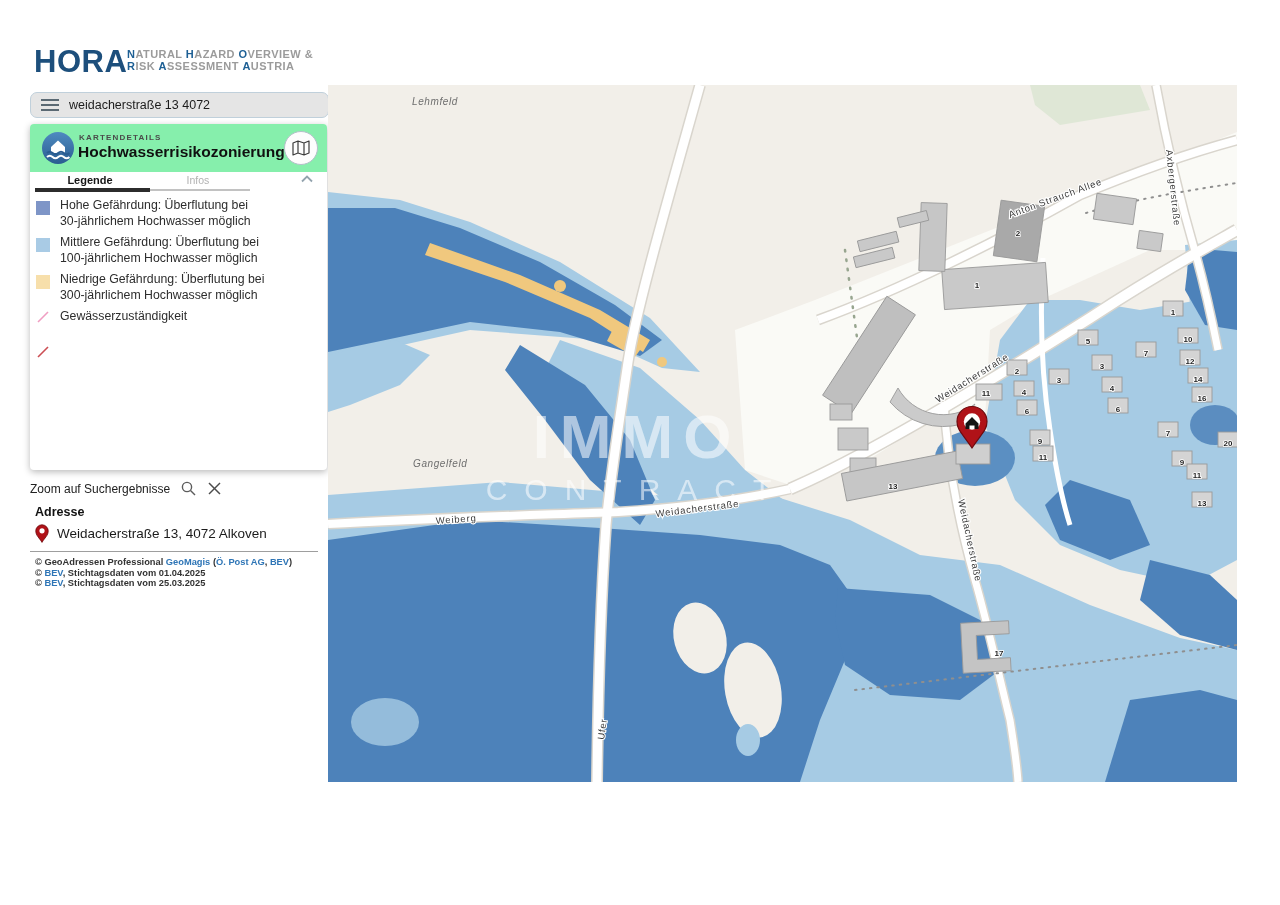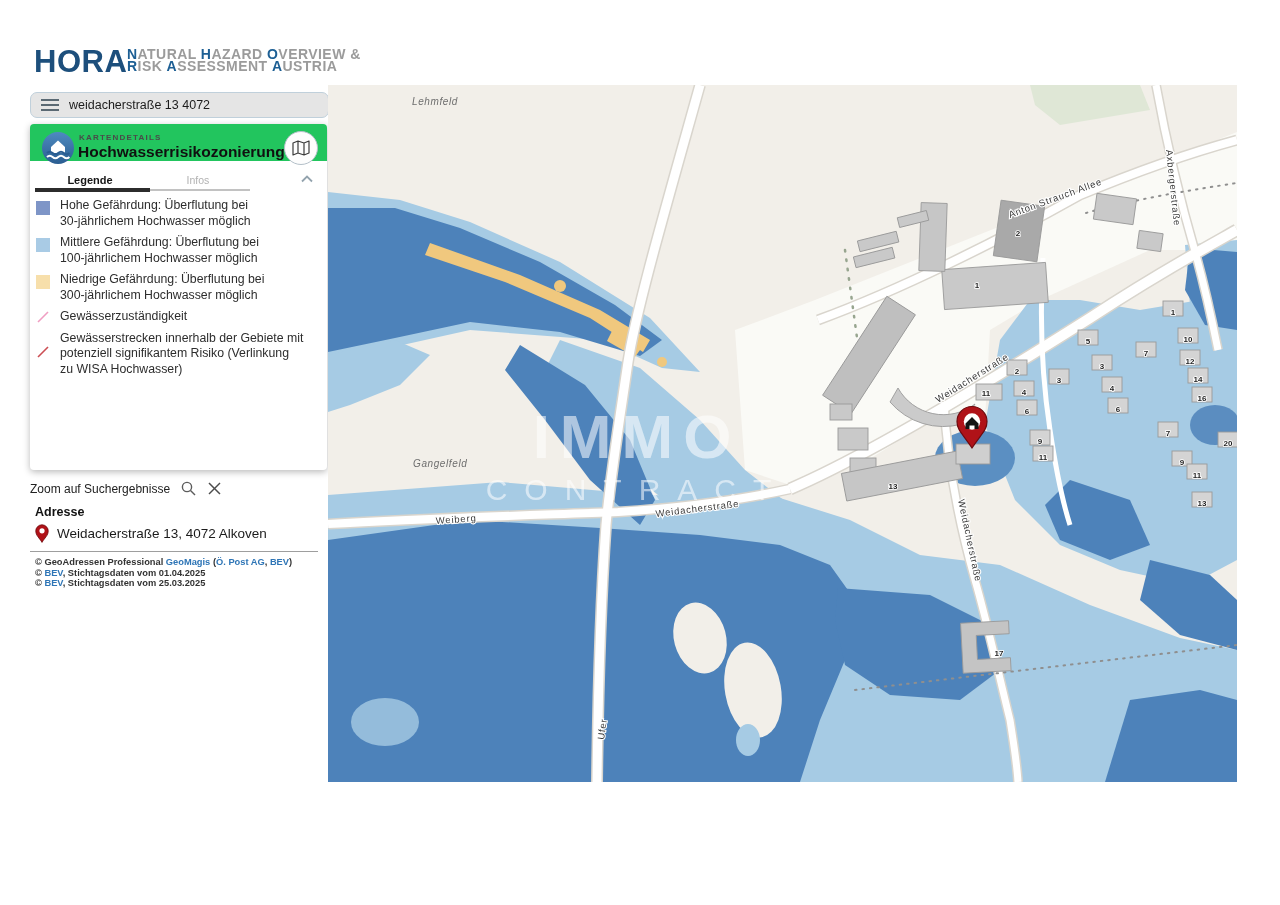--- a/index.html
+++ b/index.html
@@ -2,38 +2,38 @@
 <html style="--accent: #1D4F7C; --link: #2E75B6; --hazard-high-map: #4D82BA; --hazard-medium-map: #A6CBE4; --hazard-low-map: #F0C87E; --land: #F2EFE9; --legend-high: #7E95C7; --legend-medium: #A9CBE5; --legend-low: #F7DFAB; --water-authority-pink: #F09EC2; --risk-red: #CC4E54; --pin-red: #B01218;"><head>
 <meta charset="utf-8">
 <style>
   html,body{margin:0;padding:0;background:#fff;}
   body{width:1280px;height:905px;position:relative;overflow:hidden;
        font-family:"Liberation Sans",sans-serif;-webkit-font-smoothing:antialiased;}
   .abs{position:absolute;}
 
   
   #logo{left:34px;top:44px;font-size:31px;font-weight:800;letter-spacing:.5px;color:var(--accent);}
-  #tagline{left:127px;top:49px;font-size:14px;font-weight:700;letter-spacing:.45px;
+  #tagline{left:127px;top:49px;font-size:11px;font-weight:700;letter-spacing:.45px;
            line-height:11.5px;color:#9b9b9b;}
   #tagline b{color:#1d5f94;}
 
   
   #searchbar{left:30px;top:92px;width:299px;height:26px;background:#e5e5e5;border:1px solid #c0d0db;
              border-radius:7px;display:flex;align-items:center;box-sizing:border-box;}
   #searchbar svg{margin:0 10px 0 10px;flex:0 0 auto;}
   #search-input{flex:1;border:none;background:transparent;outline:none;font-family:inherit;
                 font-size:12.5px;color:#1c1c1c;padding:0;}
   #collapse-tab{left:329px;top:92px;width:18px;height:26px;background:#a3bbcb;
                 border-radius:0 8px 8px 0;display:flex;align-items:center;justify-content:center;
                 color:#49637a;font-size:15px;font-weight:700;cursor:pointer;}
 
   
   #panel{left:30px;top:124px;width:297px;height:346px;background:#fff;border-radius:4px;
          box-shadow:0 2px 7px rgba(0,0,0,.28);}
-  #panel-header{position:absolute;left:0;top:0;right:0;height:37px;background:#22c55e;
+  #panel-header{position:absolute;left:0;top:0;right:0;height:48px;background:#86efac;
                 border-radius:4px 4px 0 0;}
   #hazard-circle{position:absolute;left:11px;top:7px;}
   #panel-kicker{position:absolute;left:49px;top:9px;font-size:8px;font-weight:700;
                 letter-spacing:1.2px;color:#4a4a4a;}
   #panel-title{position:absolute;left:48px;top:19px;font-size:15.5px;font-weight:600;color:#101010;}
   #map-btn{position:absolute;right:9px;top:7px;width:32px;height:32px;border-radius:50%;
            background:#fdfdfd;border:1px solid #b4c0c9;display:flex;align-items:center;
            justify-content:center;cursor:pointer;}
   #tabs{position:absolute;left:0;top:48px;right:0;height:20px;}
   #tab-legend{position:absolute;left:0;top:2px;width:120px;text-align:center;
@@ -141,21 +141,20 @@
     <div class="lg-item">
       <svg class="lg-line" viewBox="0 0 14 14">
         <line x1="2" y1="12" x2="12" y2="2" stroke="var(--water-authority-pink)" stroke-width="1.6"></line>
       </svg>
       <div class="lg-text"><span>Gewässerzuständigkeit</span></div>
     </div>
     <div class="lg-item">
       <svg class="lg-line" style="margin-top:14px" viewBox="0 0 14 14">
         <line x1="2" y1="12" x2="12" y2="2" stroke="var(--risk-red)" stroke-width="1.6"></line>
       </svg>
-      <div class="lg-text"><span>Gewässerstrecken innerhalb der Gebiete mit</span><br><span>potenziell signifikantem Risiko (Verlinkung</span><br><span>zu WISA Hochwasser)</span></div>
     </div>
   </div>
 </div>
 
 <div id="zoom-results" class="abs">
   <span class="lbl">Zoom auf Suchergebnisse</span>
   <svg width="15" height="15" viewBox="0 0 15 15">
     <circle cx="6" cy="6" r="4.6" fill="none" stroke="#5c5c5c" stroke-width="1.4"></circle>
     <line x1="9.5" y1="9.5" x2="14" y2="14" stroke="#5c5c5c" stroke-width="1.4"></line>
   </svg>

